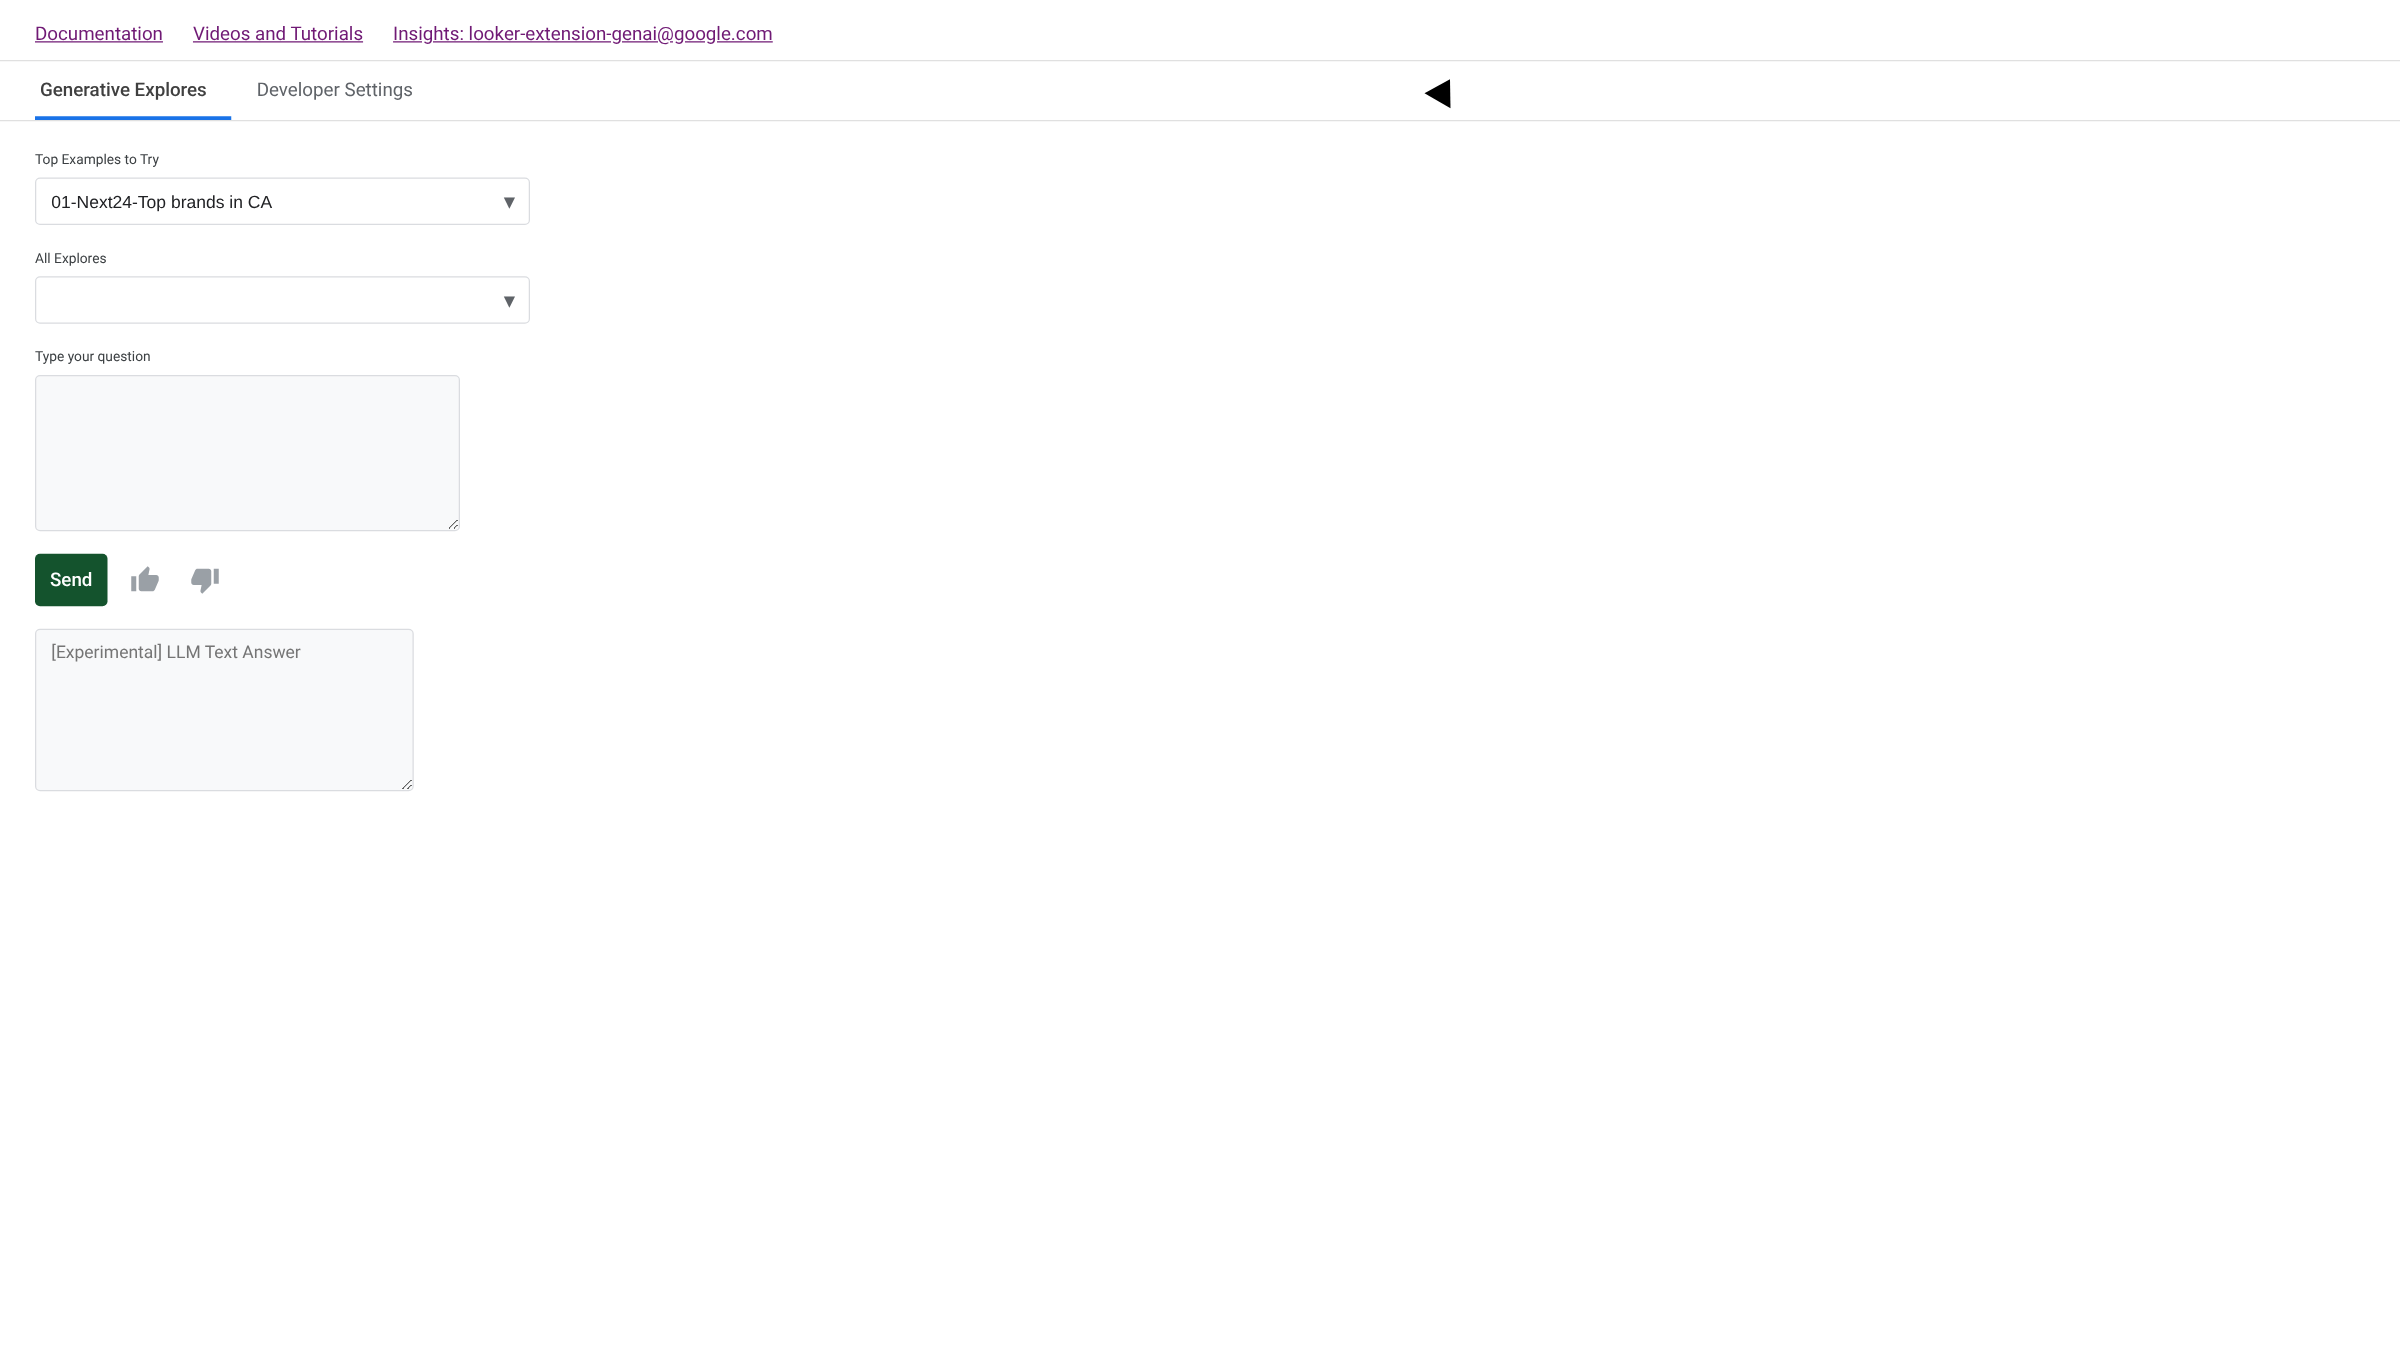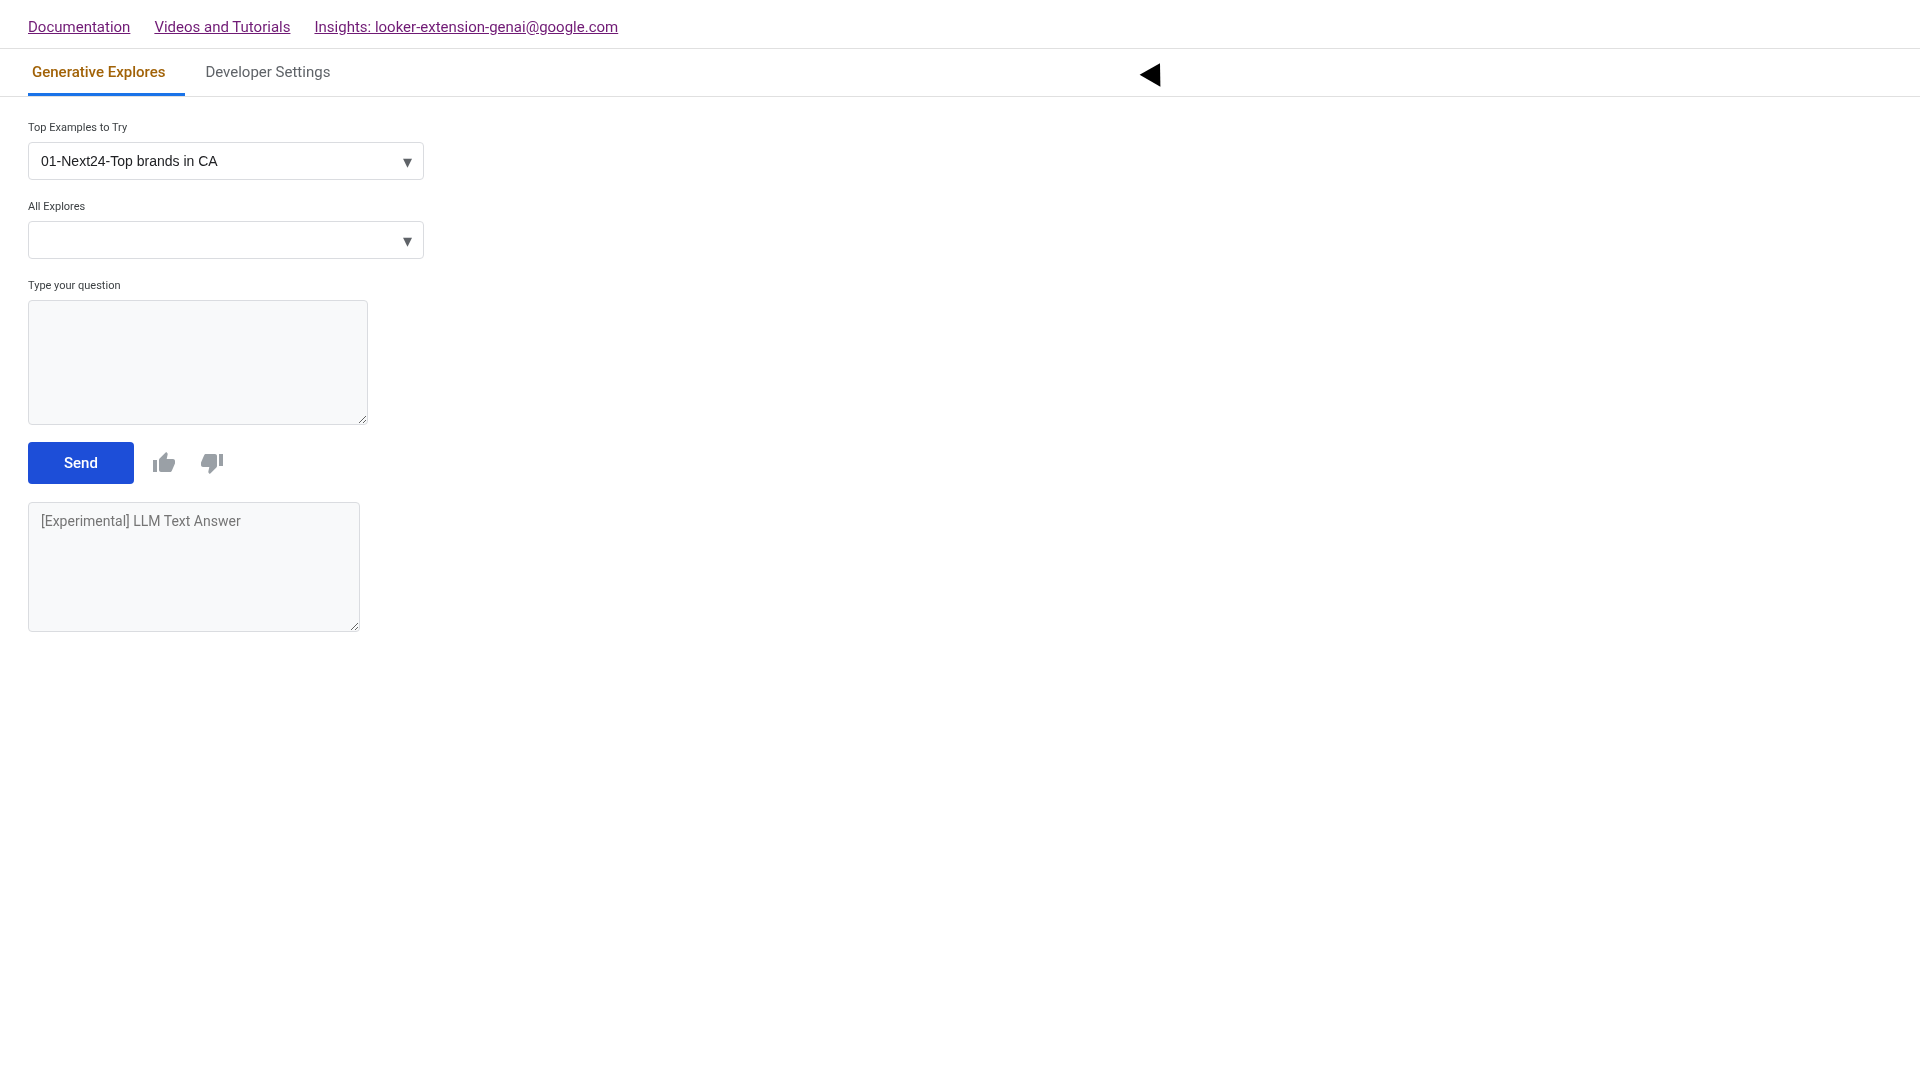--- a/index.html
+++ b/index.html
@@ -51,21 +51,21 @@
     .tab-item {
       padding: 14px 20px 12px 4px;
       font-size: 15px;
       cursor: pointer;
       color: #5f6368;
       border-bottom: 3px solid transparent;
       margin-right: 16px;
     }
 
     .tab-item.active {
-      color: #a16207;
+      color: #404040;
       border-bottom: 3px solid #1a73e8;
       font-weight: 500;
     }
 
     
     .main-content {
       padding: 24px 28px;
     }
 
     .section-label {
@@ -123,46 +123,46 @@
     
     .action-row {
       display: flex;
       align-items: center;
       gap: 12px;
       margin-top: 14px;
       margin-bottom: 18px;
     }
 
     .send-button {
-      background: #1d4ed8;
+      background: #14532d;
       color: #ffffff;
       border: none;
       border-radius: 4px;
-      padding: 12px 36px;
+      padding: 12px 12px;
       font-size: 15px;
       font-weight: 500;
       cursor: pointer;
       font-family: inherit;
     }
 
     .thumb-btn {
       background: none;
       border: none;
       cursor: pointer;
       padding: 6px;
       color: #5f6368;
       font-size: 22px;
       display: flex;
       align-items: center;
       justify-content: center;
     }
 
     
     .answer-box {
-      width: 332px;
+      width: 303px;
       height: 130px;
       border: 1px solid #dadce0;
       border-radius: 4px;
       padding: 10px 12px;
       font-size: 14px;
       color: #9aa0a6;
       background: #f8f9fa;
       resize: both;
       font-family: inherit;
       outline: none;

